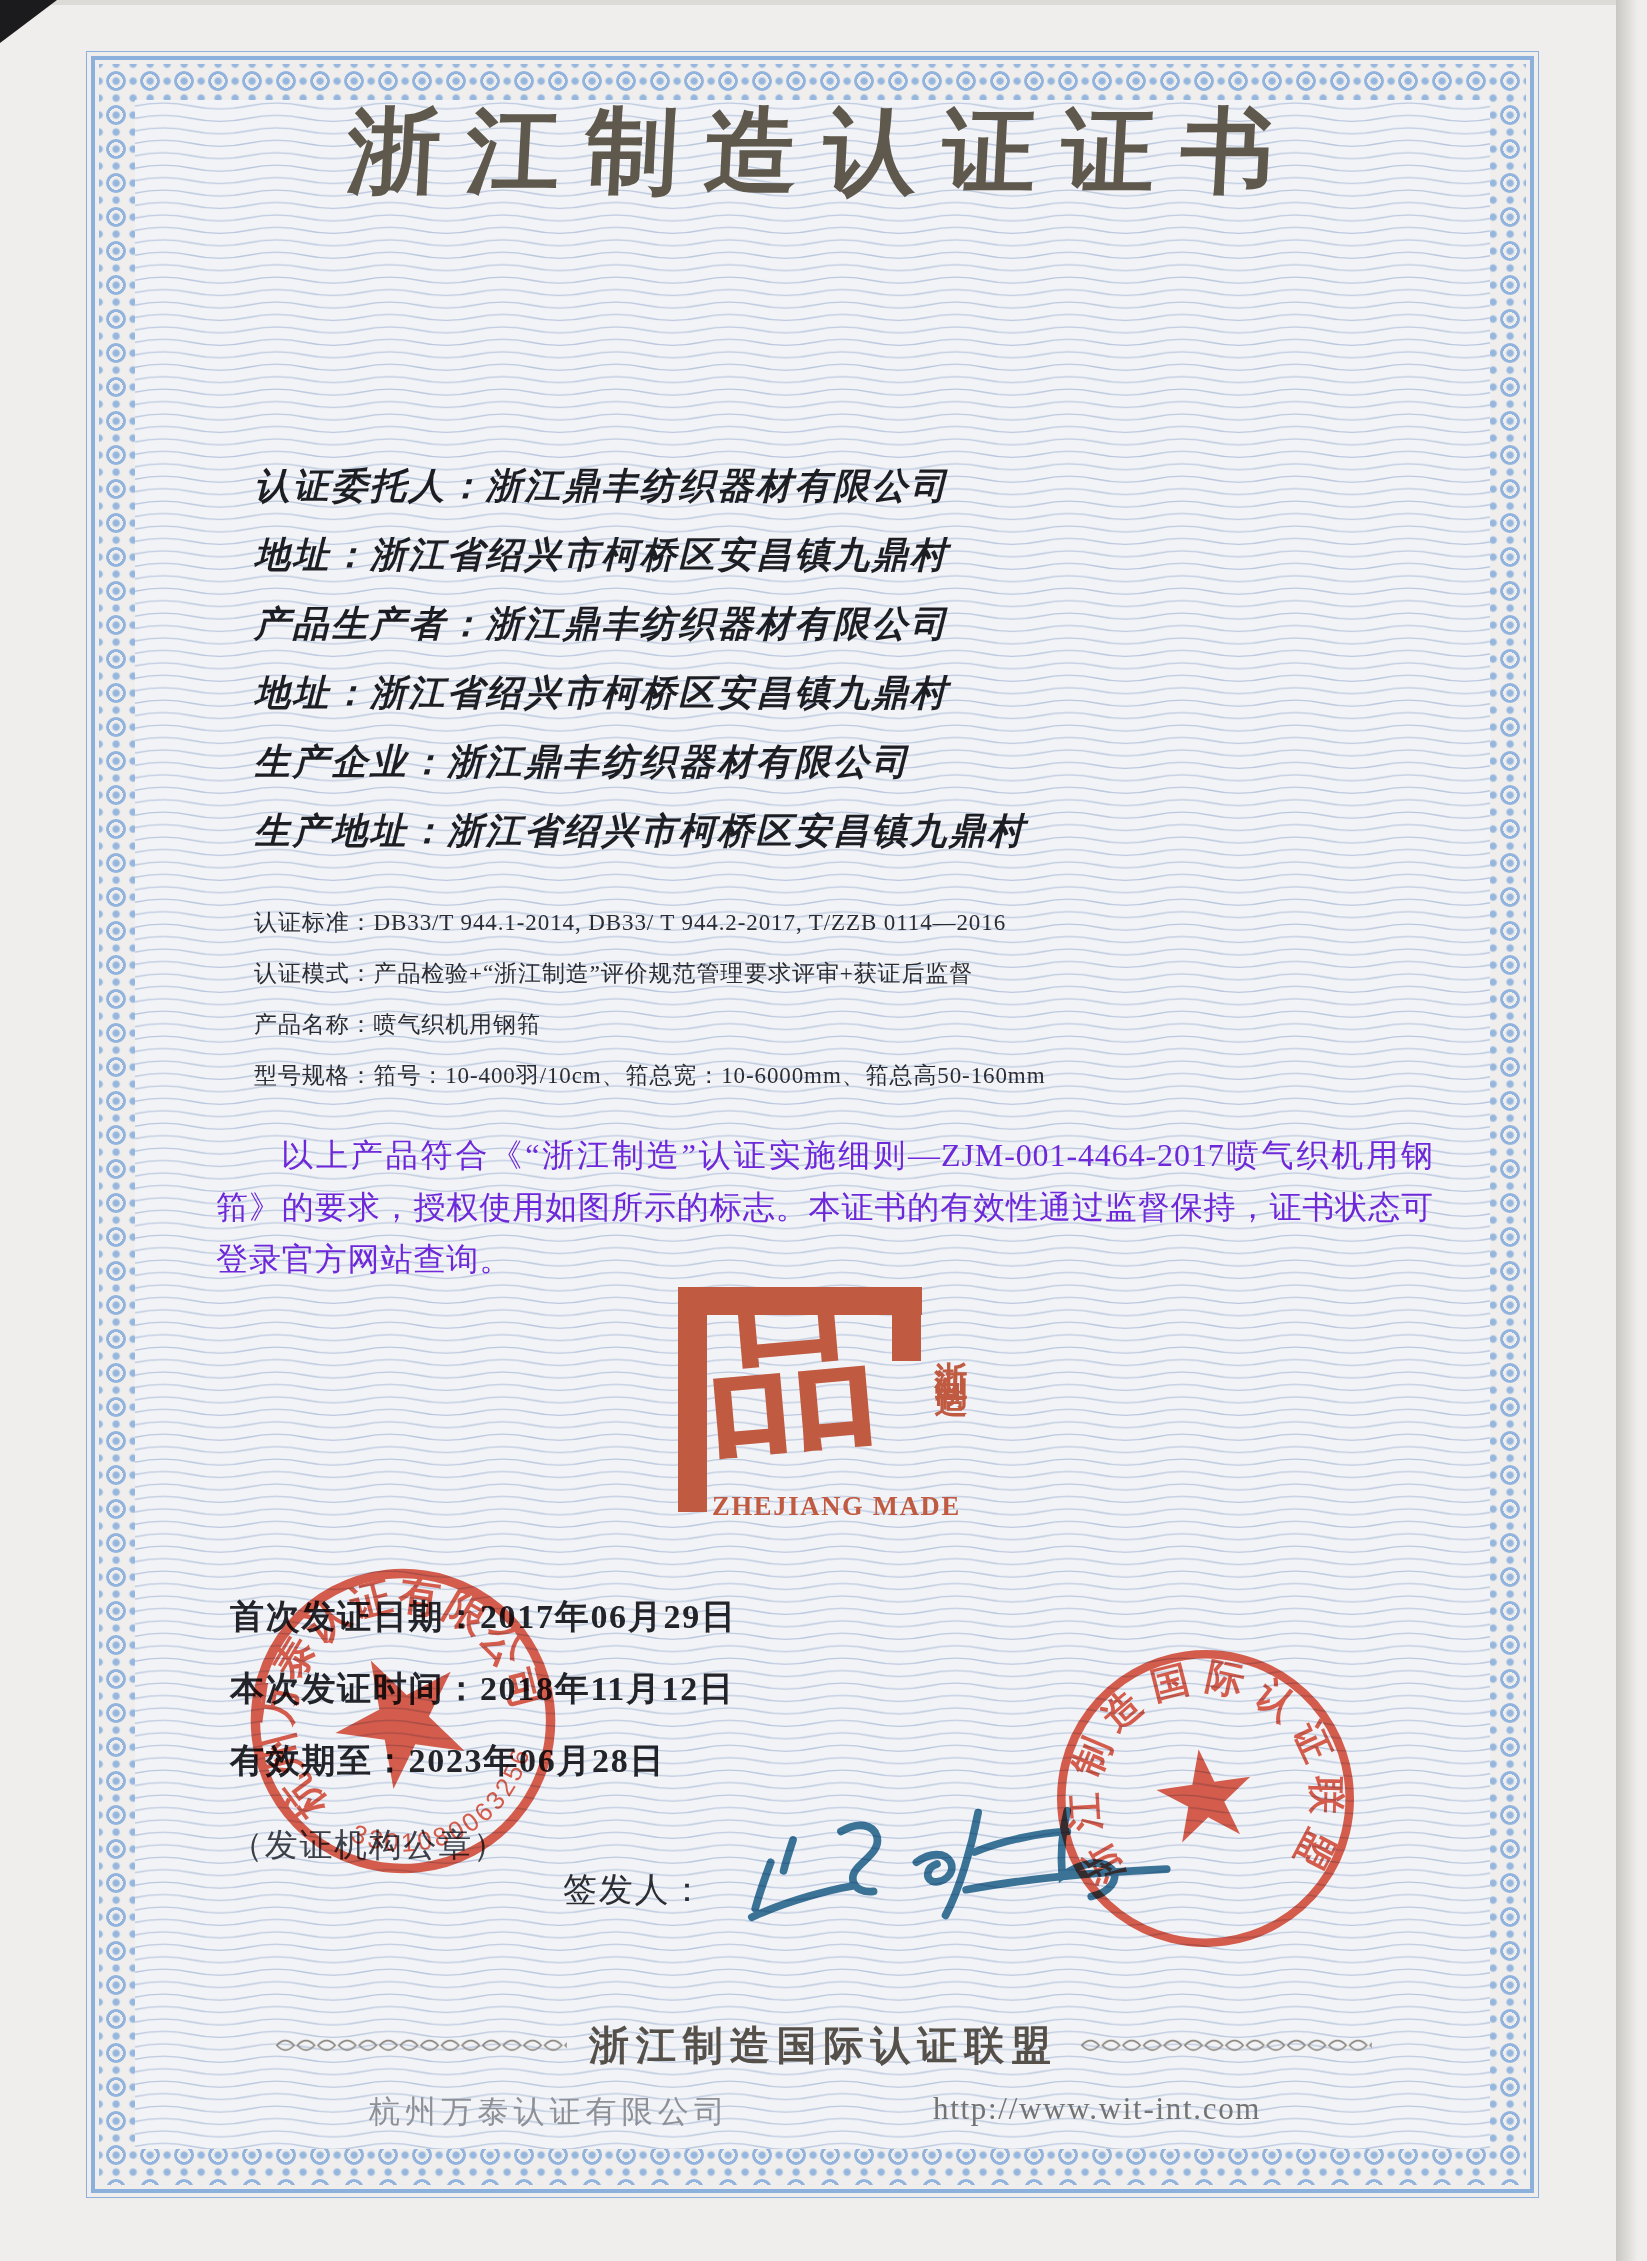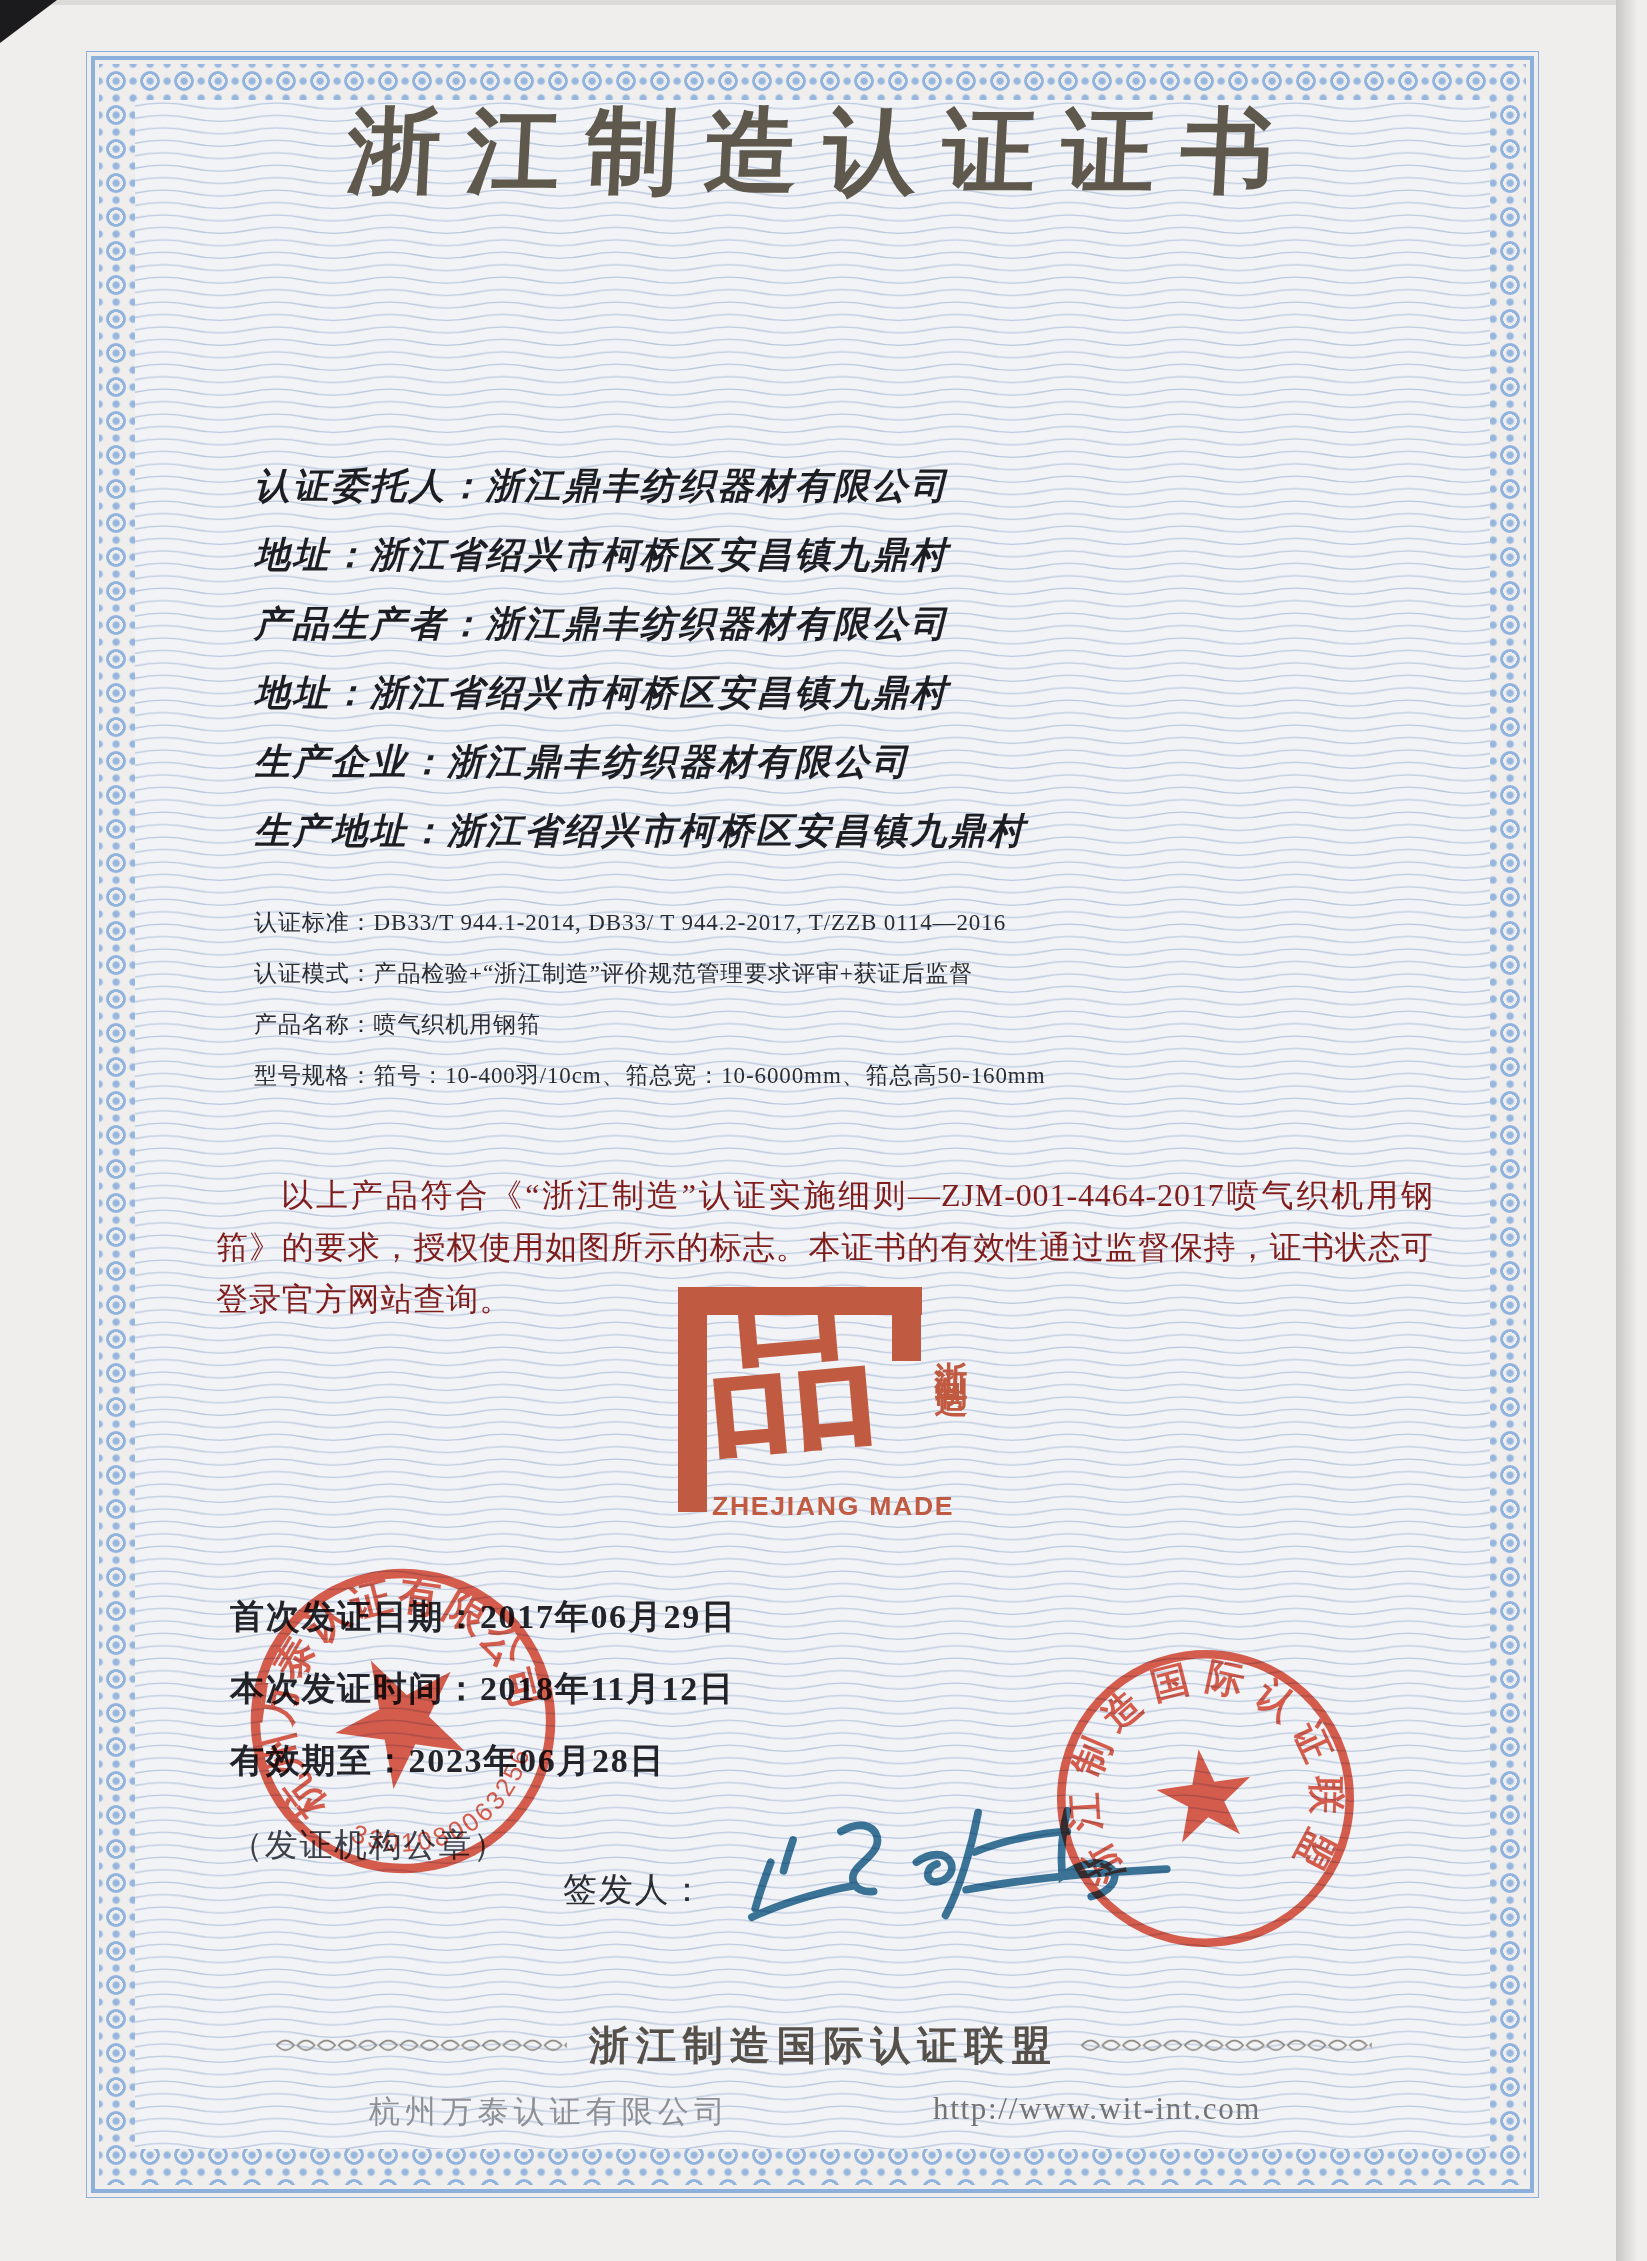--- a/index.html
+++ b/index.html
@@ -30,33 +30,33 @@
   .title{left:0;right:0;top:89px;text-align:center;font-size:93px;font-weight:700;
     color:#5f584c;letter-spacing:26px;transform:skewX(-3deg);white-space:nowrap;}
   .certno{left:0;right:0;top:357px;text-align:center;font-family:"Liberation Sans",sans-serif;
     font-weight:700;font-size:40px;color:#26262b;letter-spacing:1.7px;}
   .info{left:254px;top:451px;font-family:"Liberation Sans",sans-serif;font-weight:700;
     font-size:36px;color:#1d1e23;}
   .info .line{height:69px;line-height:69px;letter-spacing:2.6px;font-style:italic;}
   .specs{left:254px;top:897px;font-size:23px;font-weight:400;color:#2a2c34;}
   .specs .line{height:51px;line-height:51px;letter-spacing:0.9px;}
   .statement{left:216px;top:1129px;width:1218px;font-size:32px;line-height:52px;
-    color:#7f1d1d;text-align:justify;text-indent:65px;letter-spacing:0.9px;margin-top:40px;}
+    color:#6d28d9;text-align:justify;text-indent:65px;letter-spacing:0.9px;}
 
   
   .logo{left:678px;top:1287px;width:283px;height:237px;}
   .logo .bar-left{position:absolute;left:0;top:0;width:29px;height:225px;background:#c05a41;}
   .logo .bar-top{position:absolute;left:0;top:0;width:244px;height:28px;background:#c05a41;}
   .logo .bar-corner{position:absolute;left:214px;top:0;width:29px;height:74px;background:#c05a41;}
   .logo .glyph{position:absolute;left:29px;top:0px;font-size:168px;line-height:172px;
     font-weight:700;color:#c05a41;transform:rotate(-5deg);}
   .logo .vtext{position:absolute;left:250px;top:48px;height:154px;writing-mode:vertical-rl;
     font-family:"Liberation Sans",sans-serif;font-weight:700;font-size:33px;color:#c05a41;
     letter-spacing:7.7px;}
-  .logo .caption{position:absolute;left:34px;top:204px;font-family:Liberation Sans, sans-serif;
+  .logo .caption{position:absolute;left:34px;top:204px;font-family:Liberation Serif, serif;
     font-weight:700;font-size:26.6px;color:#c05a41;letter-spacing:1.7px;white-space:nowrap;}
 
   .dates{left:230px;top:1581px;font-size:34px;font-weight:600;color:#22242a;}
   .dates .line{height:72px;line-height:72px;letter-spacing:1.7px;}
   .sealnote{left:230px;top:1803px;font-size:33px;color:#3c4049;letter-spacing:1.7px;margin-top:20px;}
   .issuer{left:563px;top:1867px;font-size:34px;color:#2c2e35;letter-spacing:1.7px;}
 
   .signature{left:721px;top:1780px;mix-blend-mode:multiply;opacity:.92;z-index:6;}
   .seal{position:absolute;mix-blend-mode:multiply;opacity:.9;z-index:5;}
   .seal-left{left:240px;top:1558px;}

